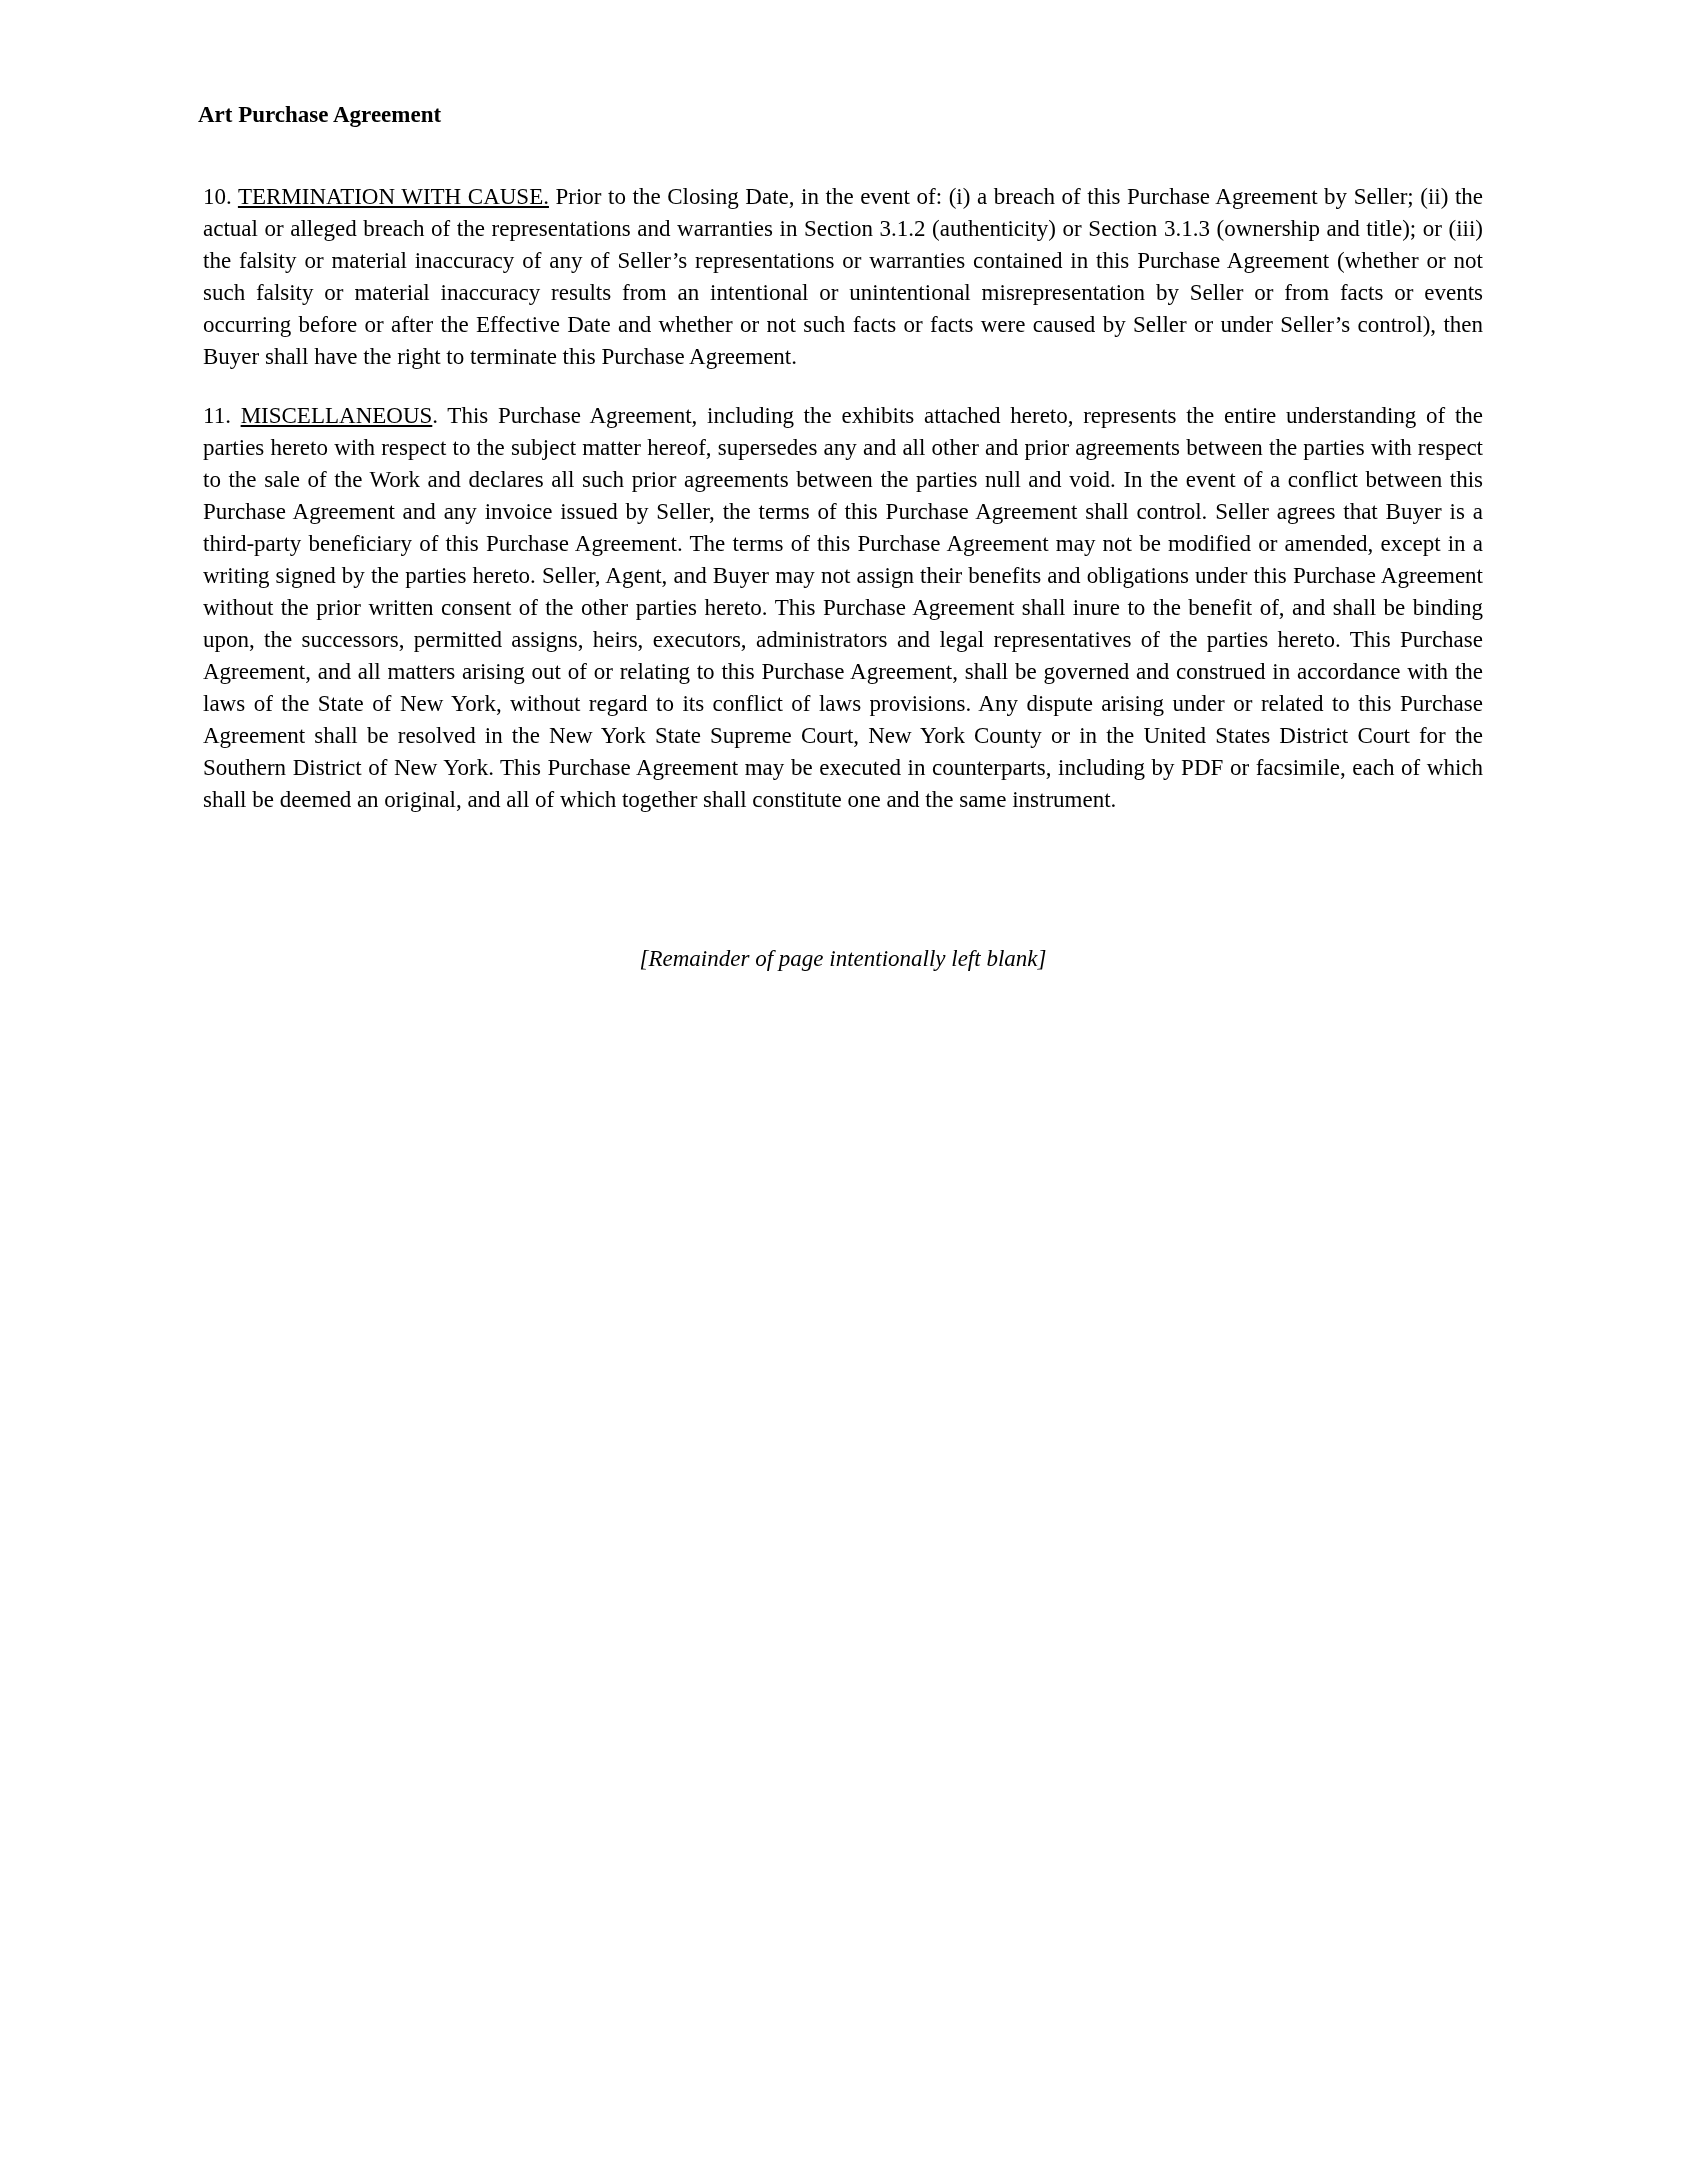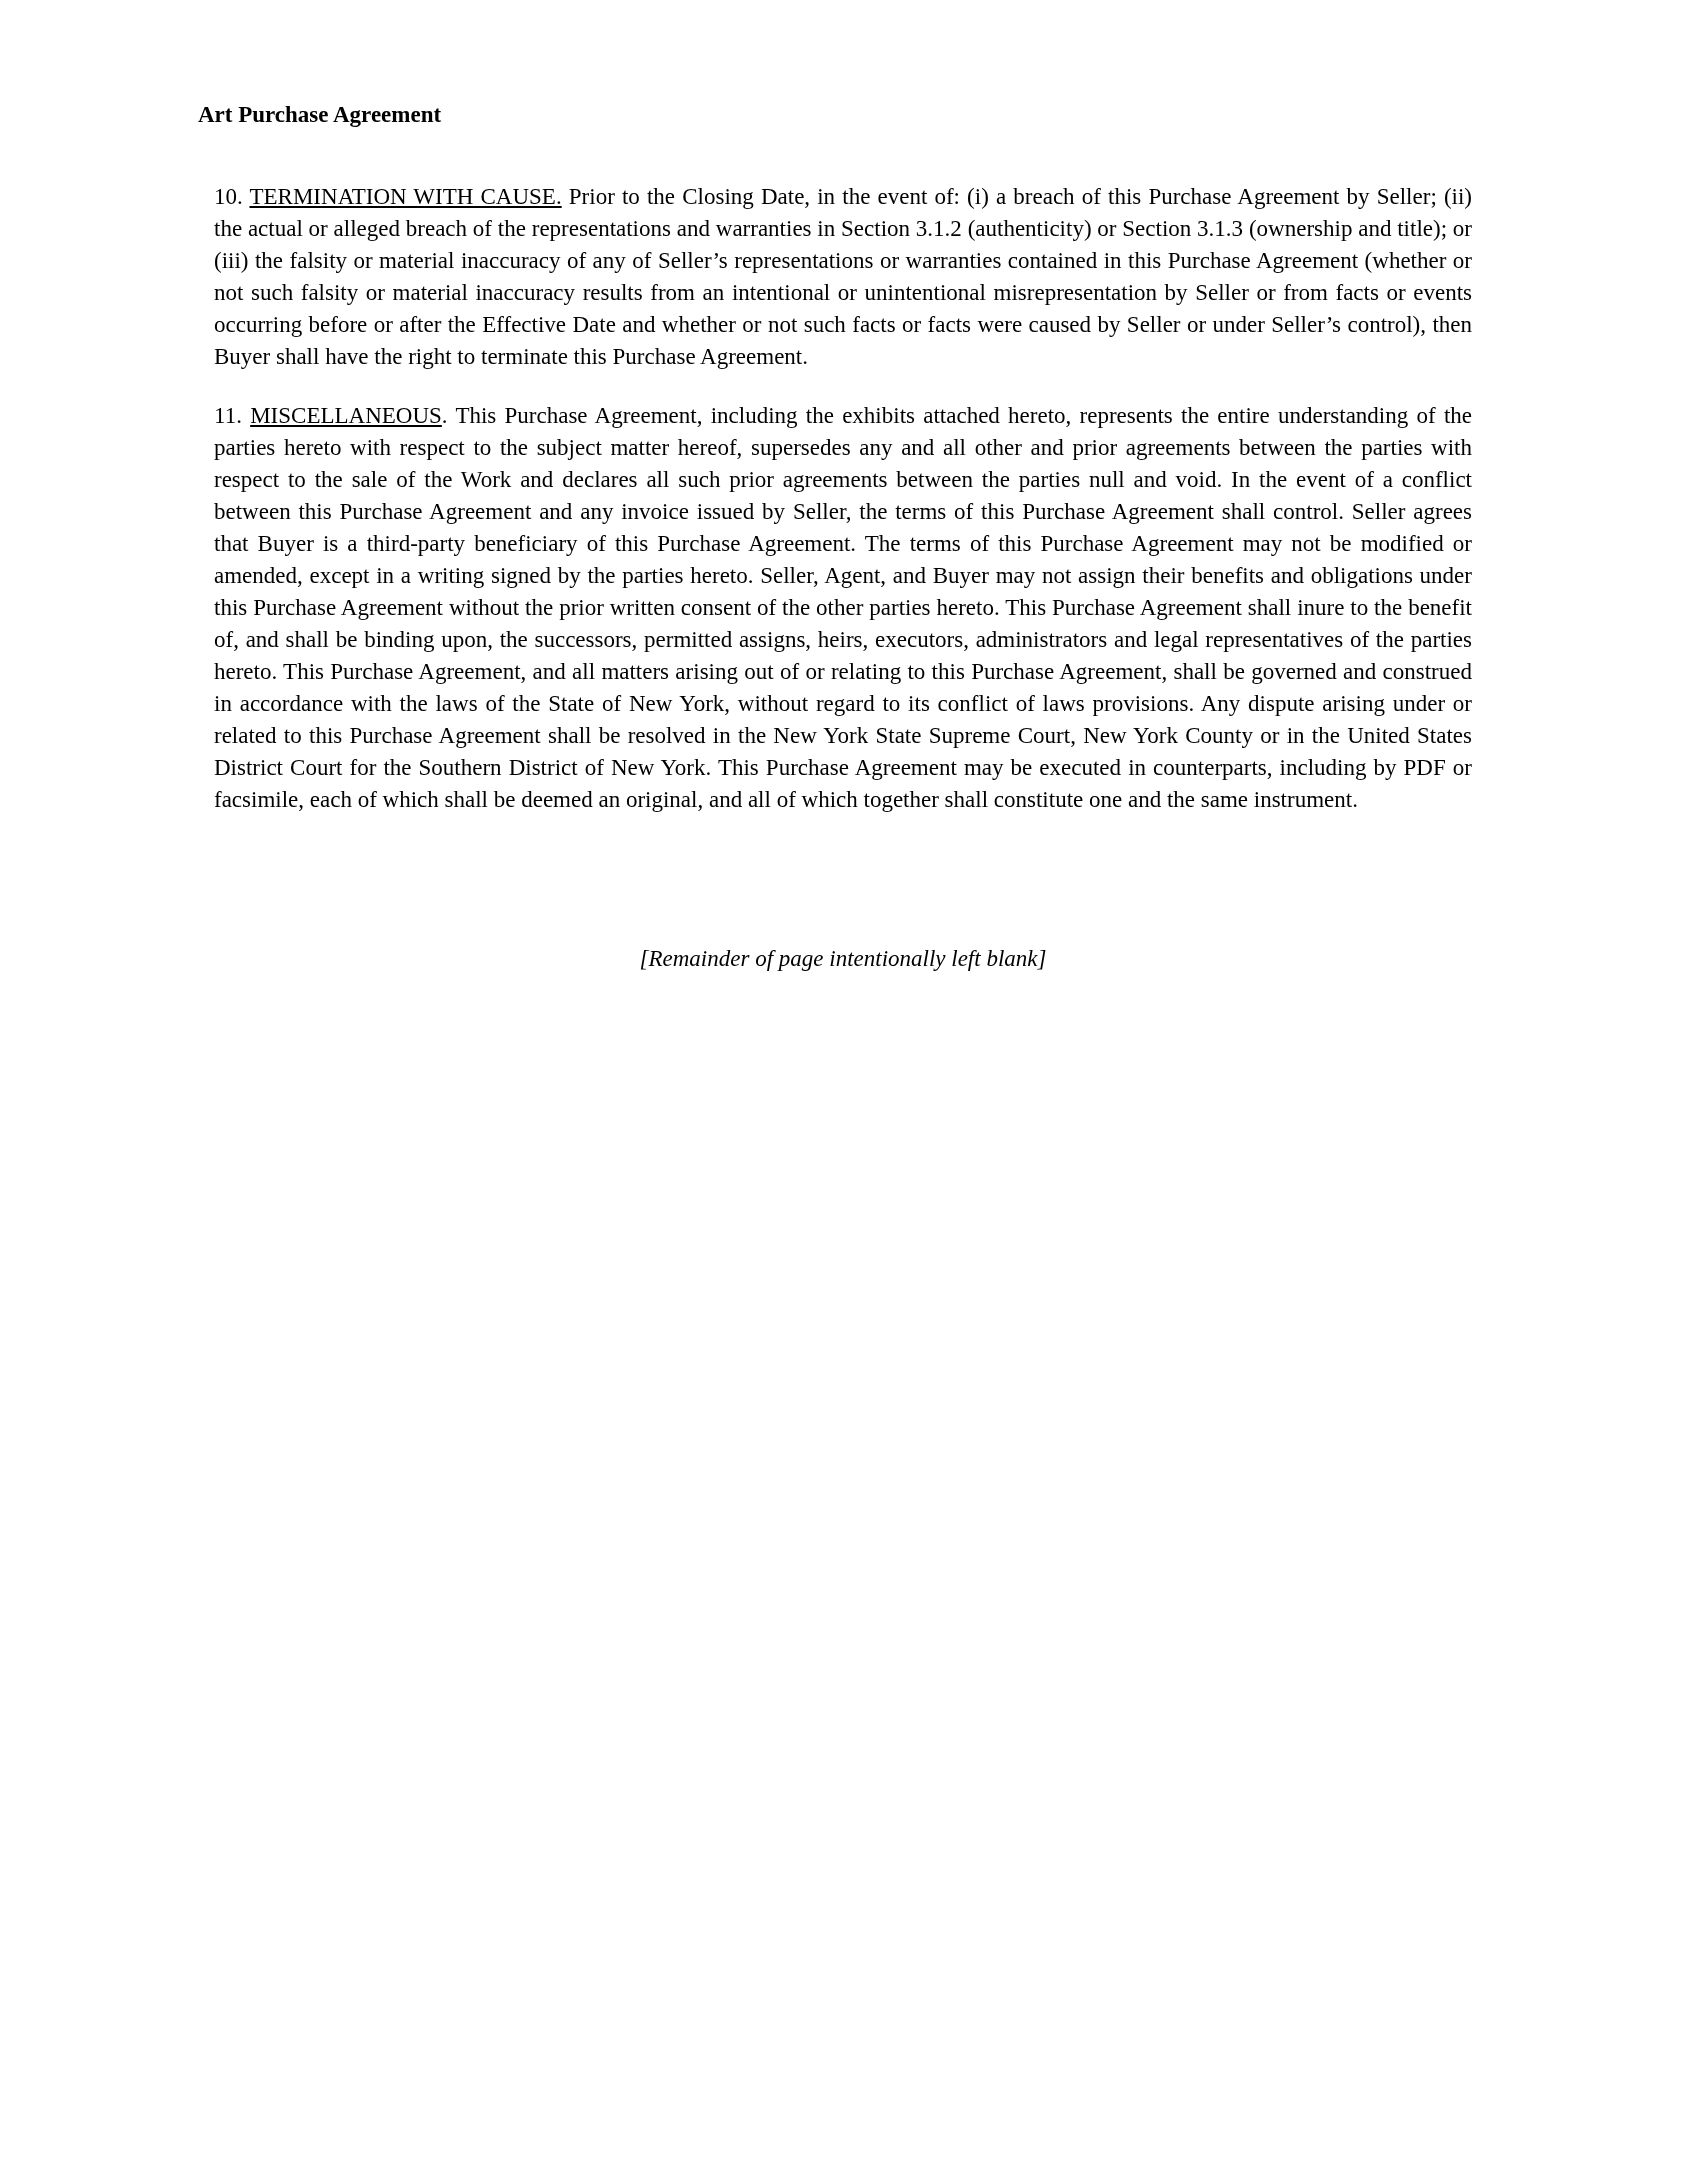--- a/index.html
+++ b/index.html
@@ -22,21 +22,21 @@
   }
   .doc-header {
     font-weight: bold;
     font-size: 23px;
     line-height: 32px;
   }
   .doc-title, .doc-page-label {
     font-weight: bold;
   }
   .para {
-    margin: 16px;
+    margin: 5px;
     margin-top: 33px;
     font-size: 23px;
     line-height: 32px;
     text-align: justify;
     text-justify: inter-word;
   }
   .para-sections-gap {
     margin-top: 27px;
     font-family: Liberation Serif, serif;
   }

